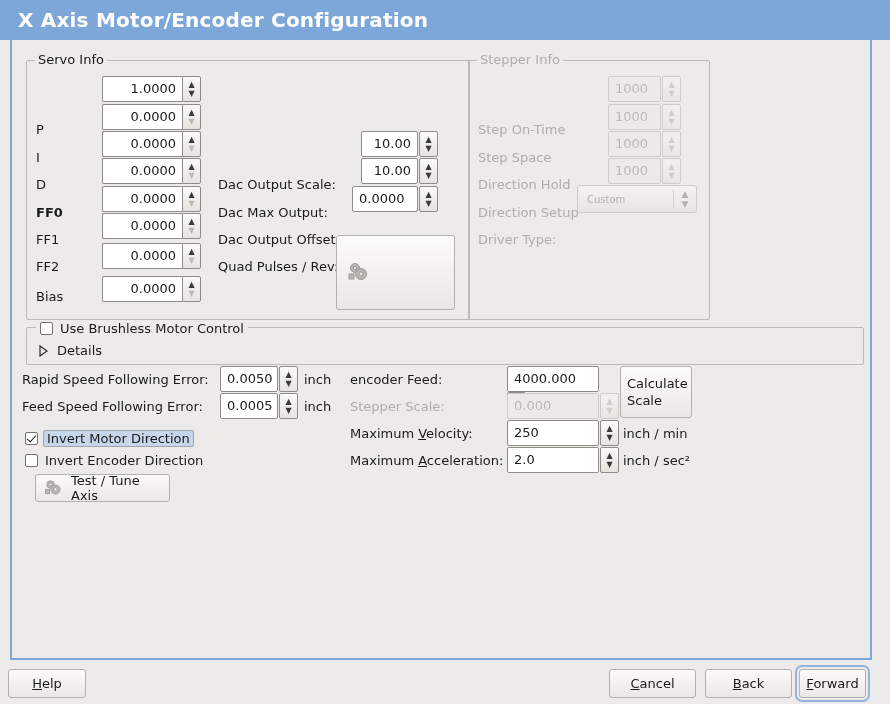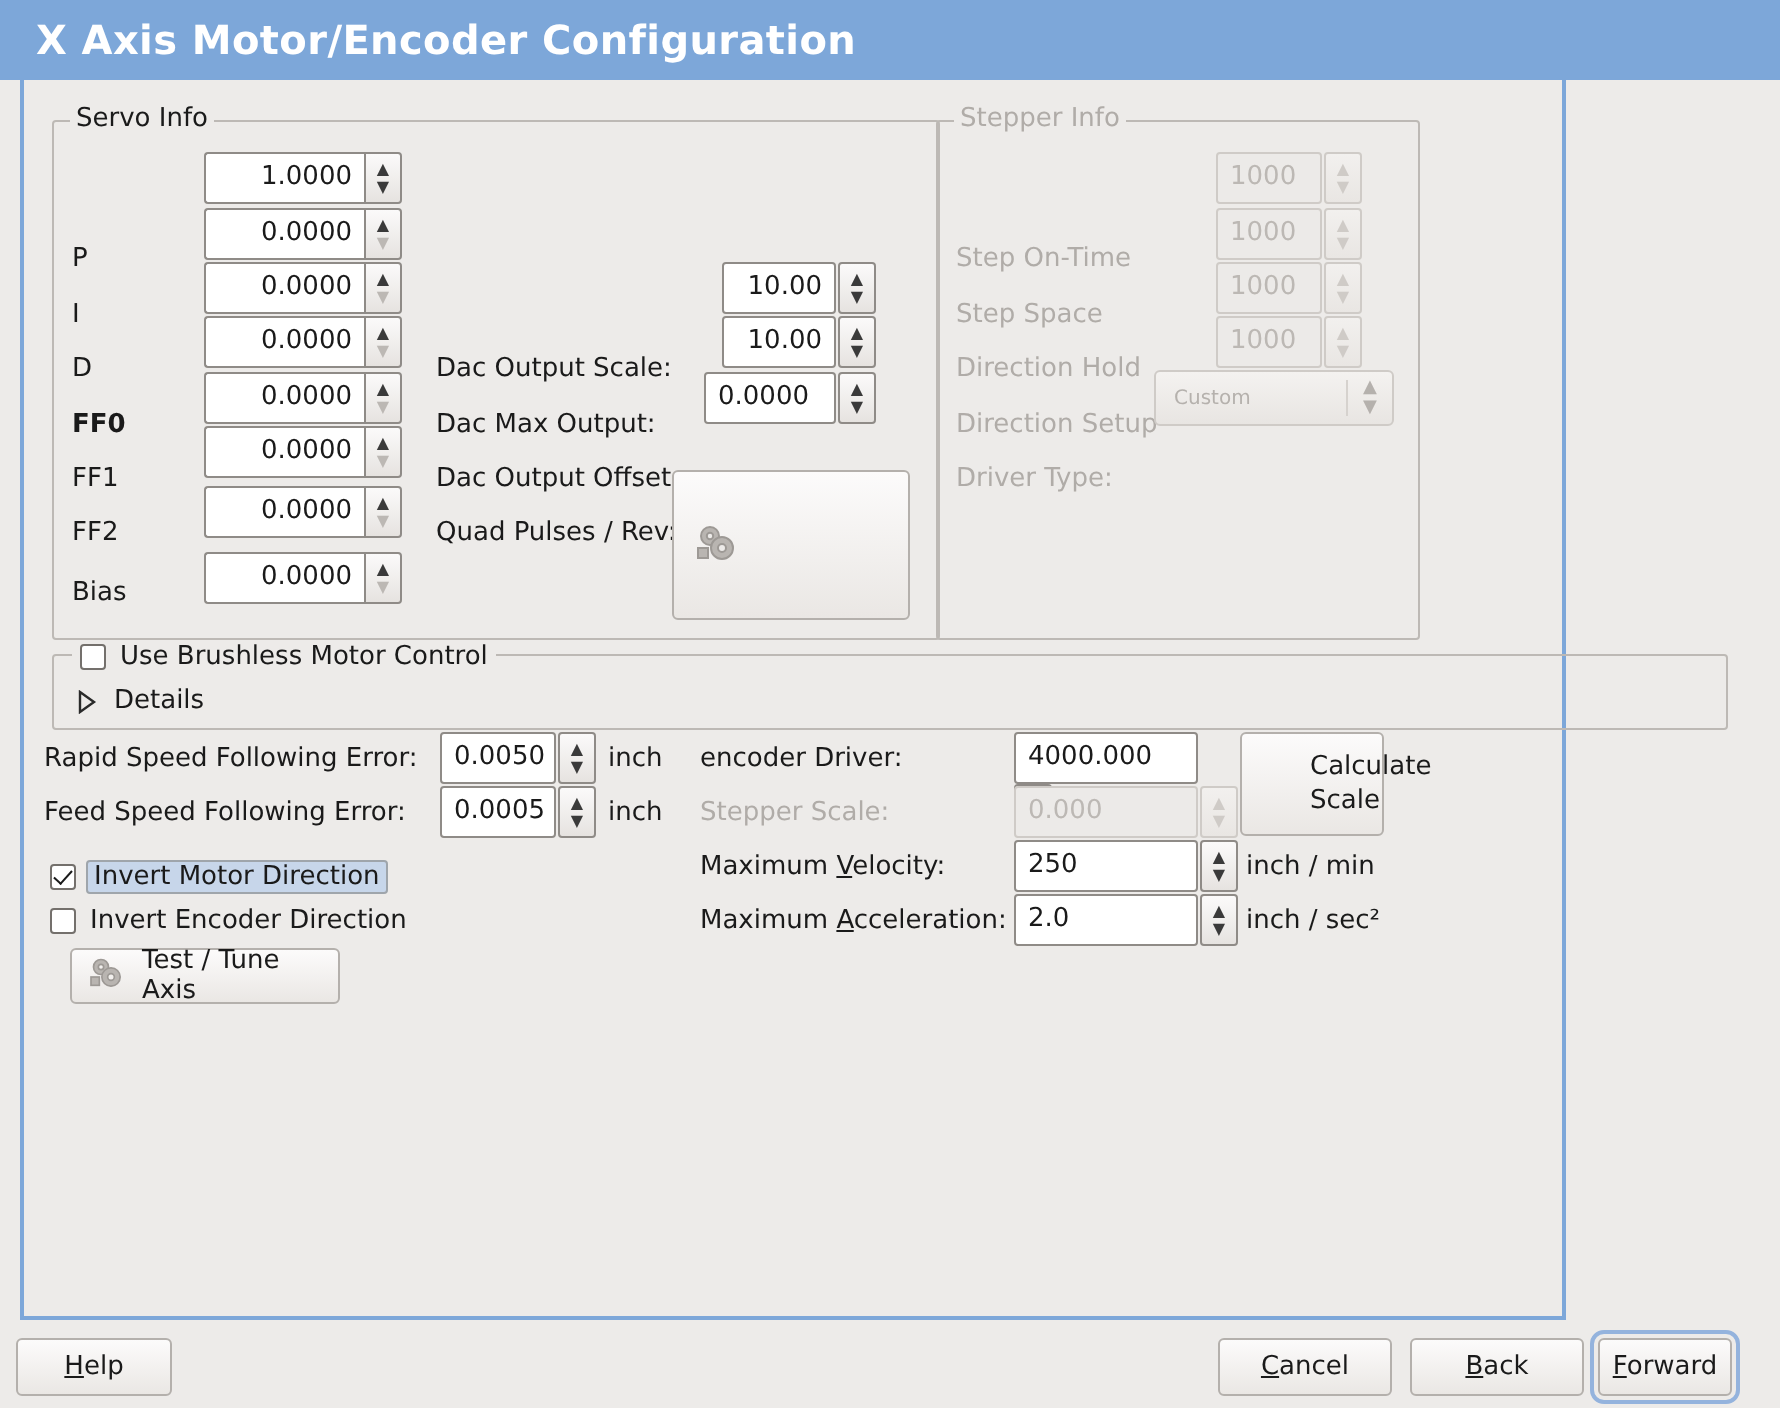--- a/index.html
+++ b/index.html
@@ -14,21 +14,21 @@
   .titlebar{
     position:absolute;left:0;top:0;width:890px;height:40px;
     background:#7da7d9;
   }
   .titlebar .ttl{
     position:absolute;left:18px;top:8px;
     font-size:20px;font-weight:bold;color:#ffffff;
     letter-spacing:.2px;
   }
   .content{
-    position:absolute;left:10px;top:40px;width:773px;height:620px;
+    position:absolute;left:10px;top:40px;width:862px;height:620px;
     border:2px solid #7da7d9;border-top:none;
     background:#edebe9;
     box-sizing:border-box;
   }
   
   .group{
     position:absolute;border:1px solid #bdb9b5;border-radius:2px;
     background:transparent;
   }
   .group>.legend{
@@ -330,39 +330,39 @@
             <circle cx="10" cy="9" r="1.6" fill="#f2f0ee"></circle>
           <circle cx="16" cy="15" r="5.5"></circle>
             <circle cx="16" cy="15" r="2" fill="#f2f0ee"></circle>
           <rect x="4" y="15" width="5" height="5"></rect>
         </g>
       </svg>
     </span>
     <span style="margin-left:7px;">Test / Tune Axis</span>
   </div>
 
-  <div class="lbl" style="left:338px;top:332px;">encoder Driver:</div>
+  <div class="lbl" style="left:338px;top:332px;">encoder Feed:</div>
   <div class="spin detached" style="left:495px;top:326px;flex-direction:column;">
     <div class="txt left" style="width:92px;">4000.000</div>
     <div class="btns">
         <span>▲</span>
         <span>▼</span>
       </div>
   </div>
 
   <div class="lbl dim" style="left:338px;top:359px;">Stepper Scale:</div>
   <div class="spin dis detached" style="left:495px;top:353px;">
     <div class="txt left" style="width:92px;">0.000</div>
     <div class="btns">
         <span>▲</span>
         <span>▼</span>
       </div>
   </div>
 
-  <div class="btn" style="left:608px;top:326px;width:72px;height:52px;justify-content:flex-start;padding-left:28px;">
+  <div class="btn" style="left:608px;top:326px;width:72px;height:52px;justify-content:flex-start;">
     <span class="lines" style="margin-left:6px;">
       <span>Calculate</span><br>
       <span>Scale</span>
     </span>
   </div>
 
   <div class="lbl" style="left:338px;top:386px;">Maximum <u>V</u>elocity:</div>
   <div class="spin detached" style="left:495px;top:380px;">
     <div class="txt left" style="width:92px;">250</div>
     <div class="btns">

